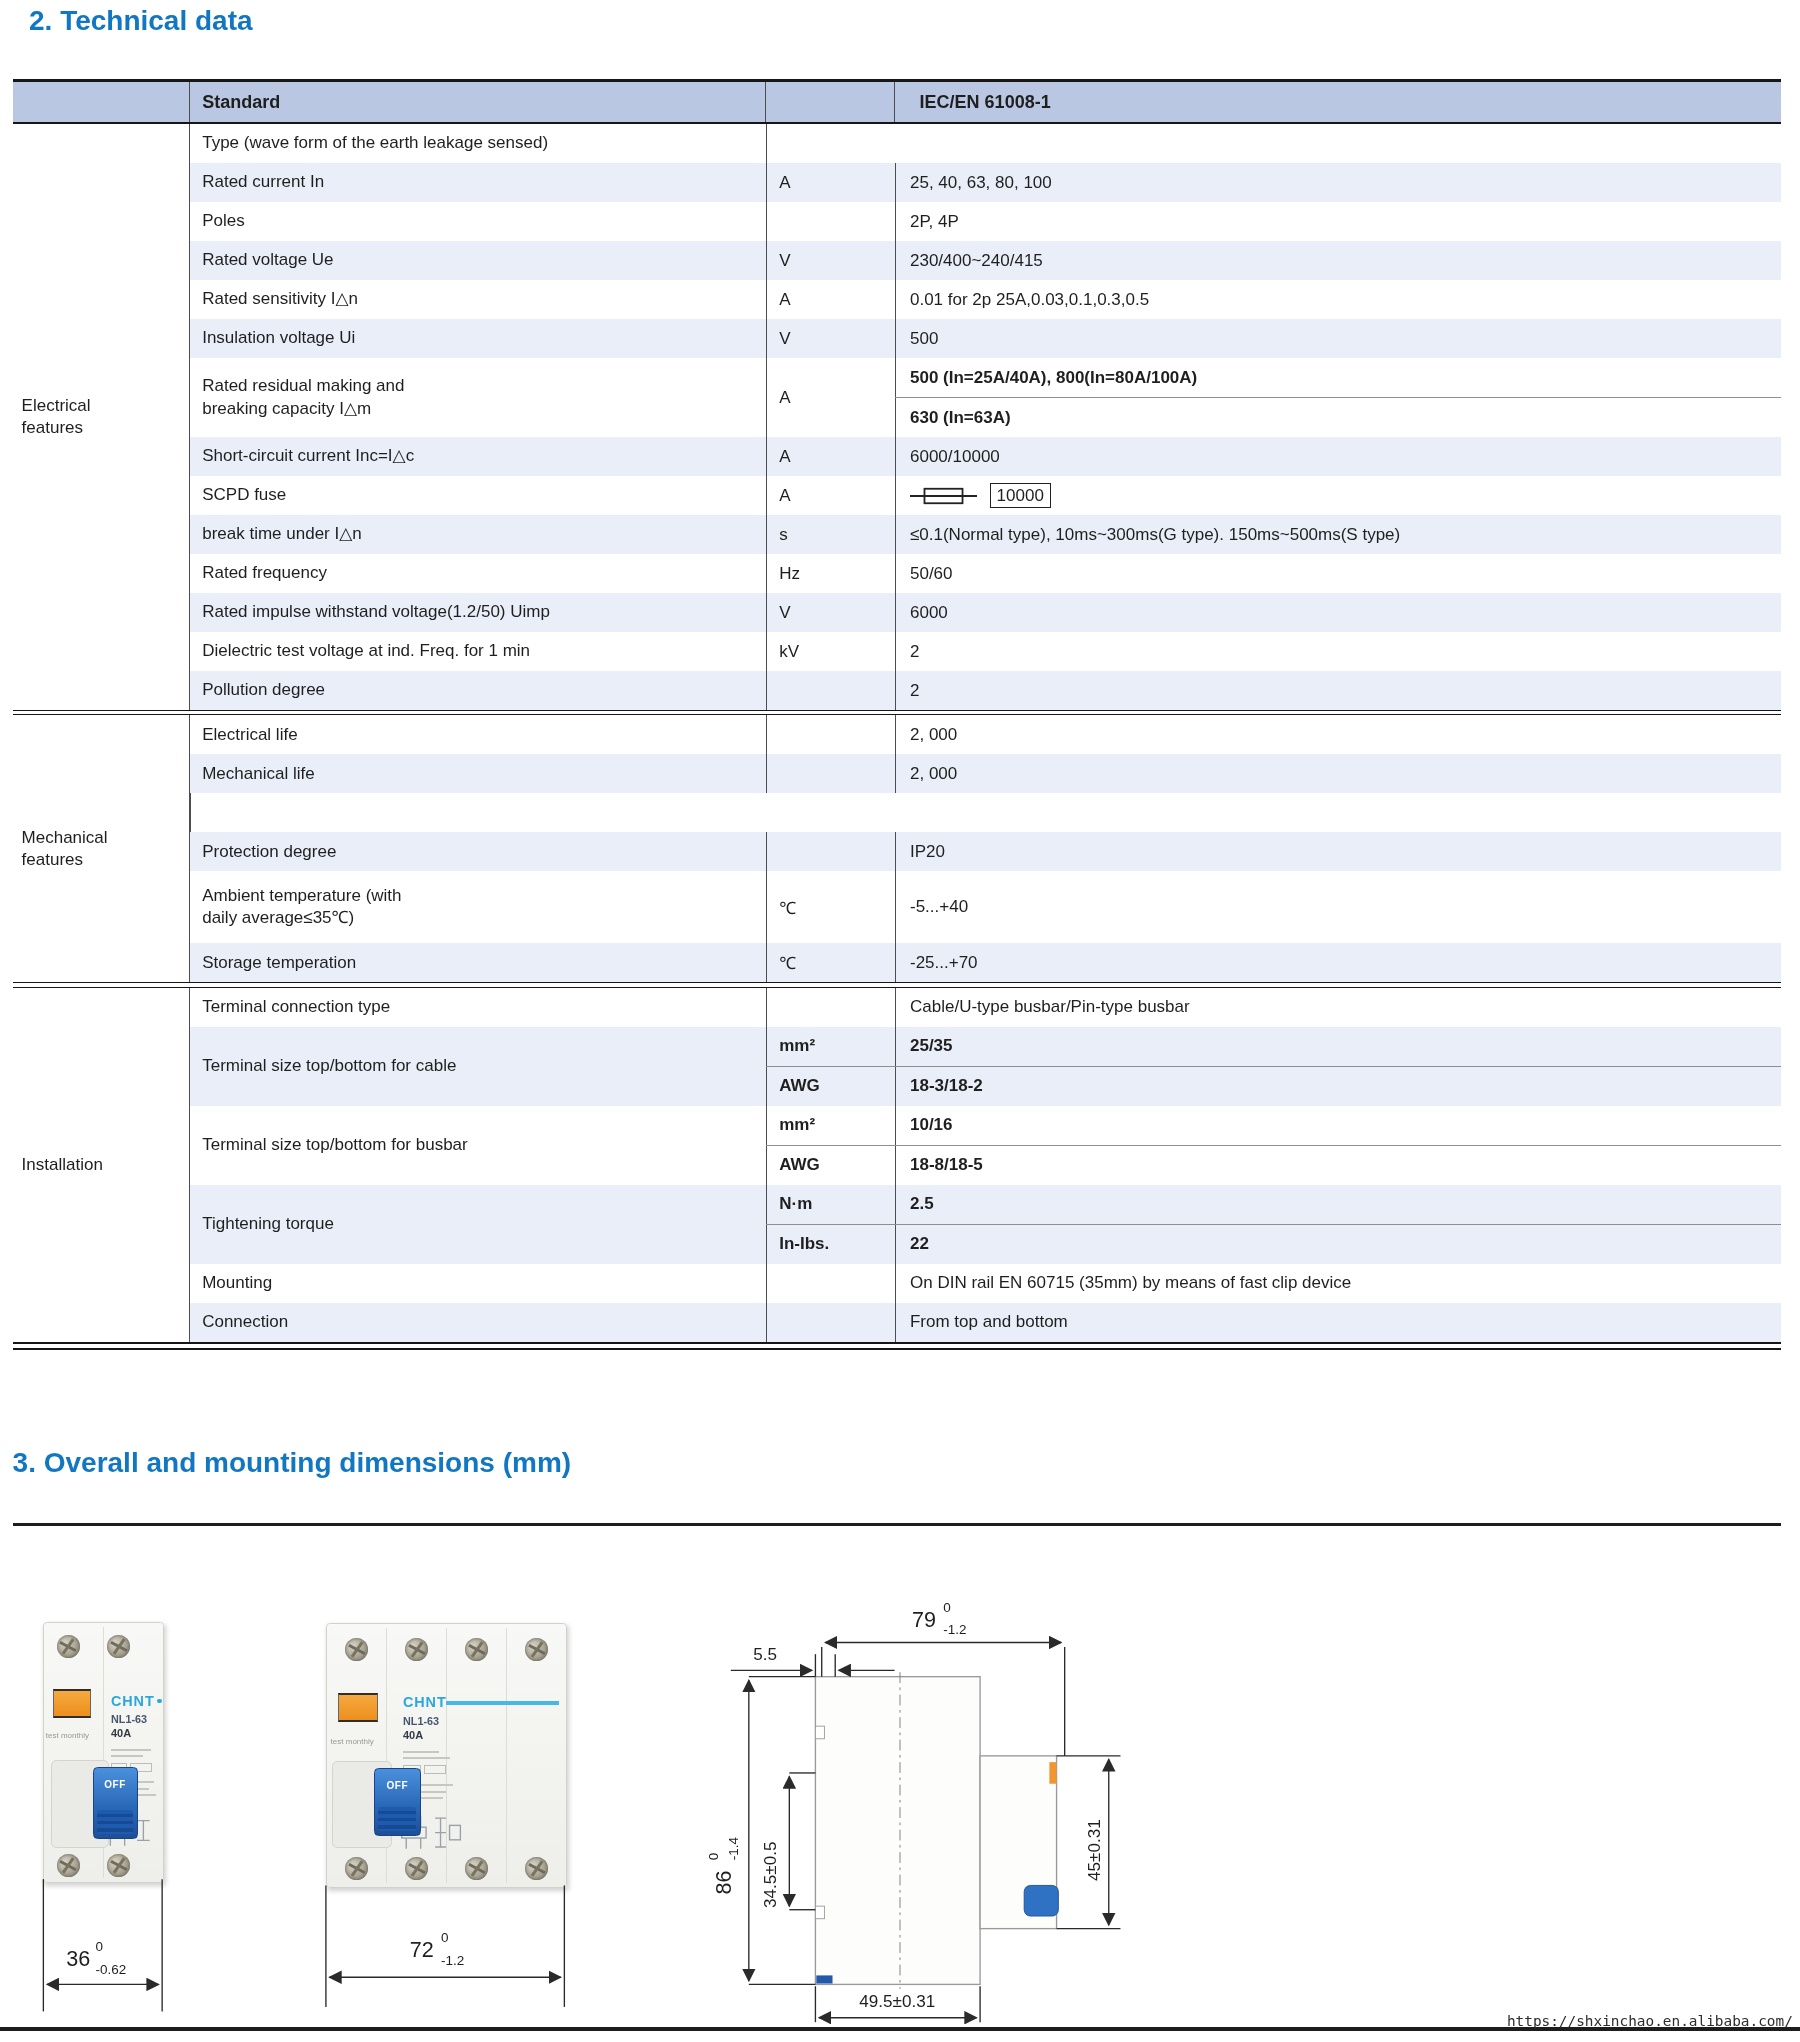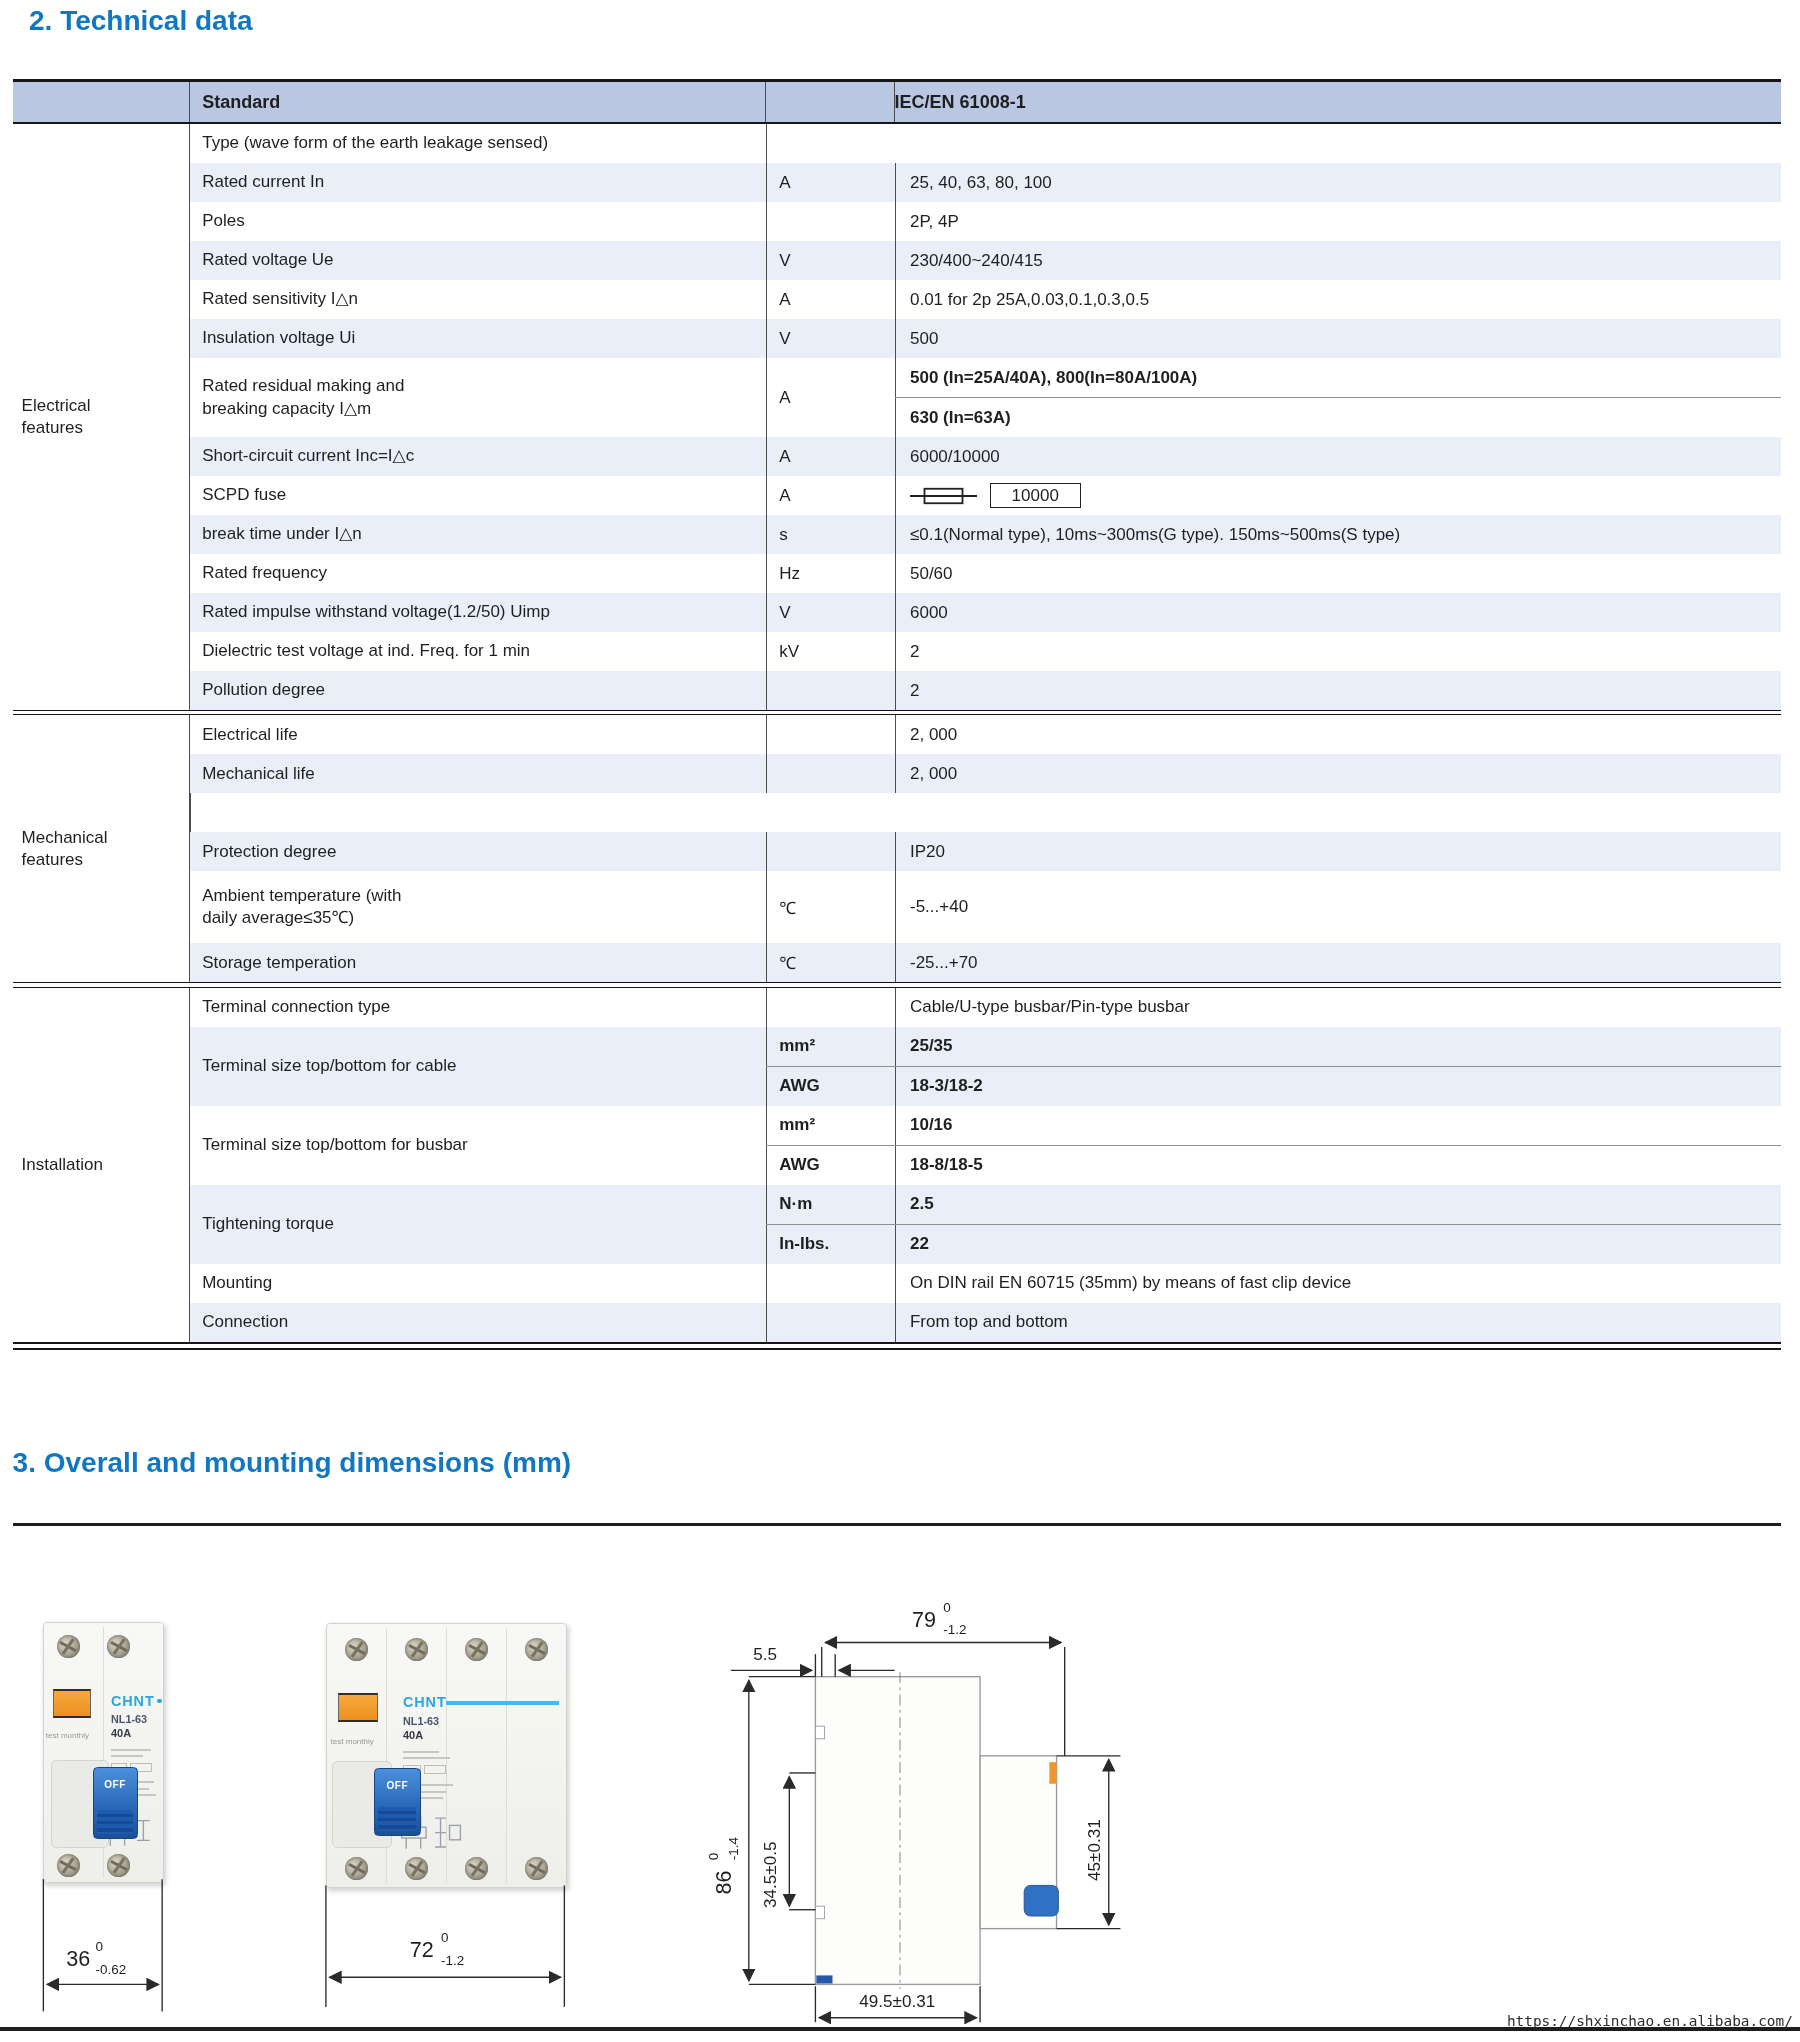--- a/index.html
+++ b/index.html
@@ -13,21 +13,21 @@
   #sec2-title { left:29px; top:5.4px; }
   #sec3-title { left:12.6px; top:1447px; }
   #rule3 { position:absolute; left:12.6px; top:1523px; width:1768px; height:2.7px; background:#1d1d1d; }
 
   
   #tech-table { position:absolute; left:12.6px; top:79px; width:1768px; border-top:3.6px solid #161616; }
   .t-header { display:flex; height:40px; background:#b9c7e2; border-bottom:2.7px solid #161616; font-weight:bold; font-size:18px; }
   .h-cat { width:176px; }
   .h-param { width:576px; box-sizing:border-box; border-left:0.9px solid #4d4d4d; padding-left:12.6px; display:flex; align-items:center; }
   .h-unit { width:129px; box-sizing:border-box; border-left:0.9px solid #4d4d4d; }
-  .h-value { flex:1; box-sizing:border-box; border-left:0.9px solid #4d4d4d; padding-left:0; display:flex; align-items:center; }
+  .h-value { flex:1; box-sizing:border-box; border-left:0.9px solid #4d4d4d; padding-left:25px; display:flex; align-items:center; }
 
   .t-section { display:flex; }
   .cat-cell { width:176px; box-sizing:border-box; display:flex; align-items:center; padding-left:9px;
               font-size:17px; line-height:1.3; white-space:pre-line; }
   .rows { flex:1; border-left:0.9px solid #4d4d4d; display:flex; flex-direction:column; }
   .t-row { display:flex; align-items:stretch; min-height:39px; }
   .t-row.alt { background:#e9eef8; }
   .t-row.tall { min-height:72px; }
   .c-param { width:576px; box-sizing:border-box; padding:1.8px 9px 1.8px 12.6px; display:flex; align-items:center;
              font-size:17px; line-height:1.3; white-space:pre-line; }
@@ -36,21 +36,21 @@
   .c-value { flex:1; box-sizing:border-box; border-left:0.9px solid #4d4d4d; padding-left:14.4px;
              display:flex; align-items:center; font-size:17px; }
   .vstack { flex:1; display:flex; flex-direction:column; }
   .vstack .sub { display:flex; flex:1; min-height:39px;font-weight:bold; }
   .vstack .sub + .sub { border-top:0.9px solid #8f8f8f; }
   .sub .c-value { flex:1; }
   .sec-div { height:5.4px; box-sizing:border-box; border-top:1.8px solid #161616; border-bottom:1.8px solid #161616; }
   .t-bottom { height:8px; box-sizing:border-box; border-top:2.7px solid #161616; border-bottom:2.7px solid #161616; }
 
   .fuse-wrap { gap:12.6px; }
-  .fuse-box { border:1.8px solid #222; padding:0 21px; line-height:23.4px; font-size:17px; }
+  .fuse-box { border:1.8px solid #222; padding:0 6px; line-height:23.4px; font-size:17px; }
   .fuse-icon { flex:0 0 auto; }
 
   
   .breaker { position:absolute; background:linear-gradient(#f8f8f6,#eeeeea); border:0.9px solid #d2d2cd;
              border-radius:3.6px; box-shadow:1.8px 2.7px 5.4px rgba(0,0,0,.18); }
   #device-2p { left:43px; top:1622px; width:119px; height:259px; }
   #device-4p { left:326px; top:1623px; width:239px; height:263px; }
   .seam { position:absolute; top:3.6px; bottom:3.6px; width:0.9px; background:#ddddd7; }
   .screw { position:absolute; width:23.4px; height:23.4px; border-radius:50%;
            background:radial-gradient(circle at 35% 35%, #d8d4c6, #a8a392 55%, #7c786a);

